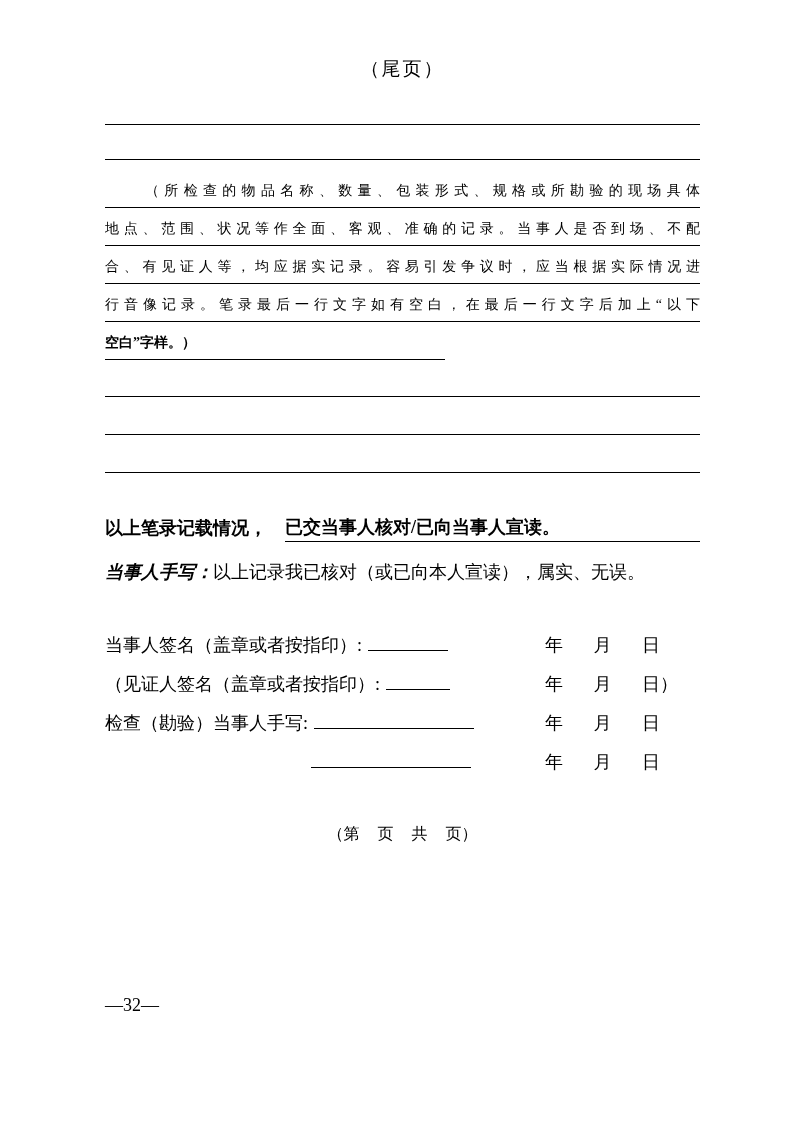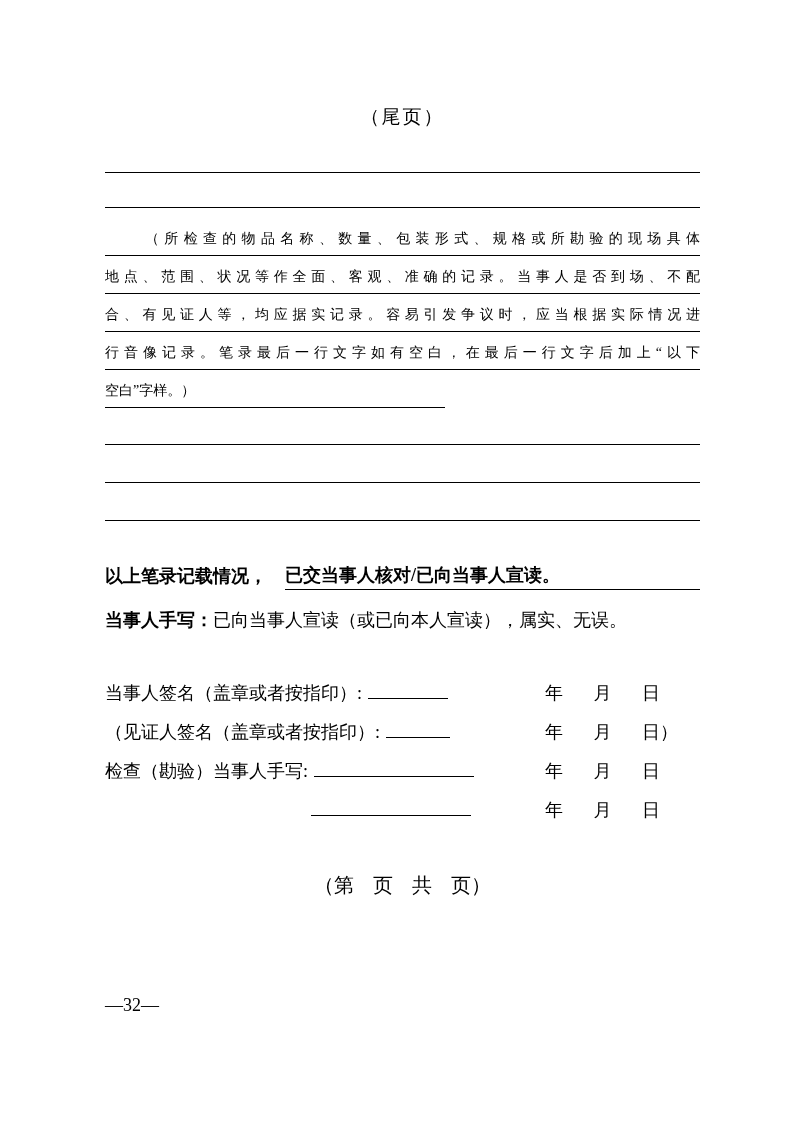--- a/index.html
+++ b/index.html
@@ -8,21 +8,21 @@
     width:793px; height:1122px;
     margin:0 auto;
     background:#ffffff;
     font-family:"Liberation Serif","DejaVu Serif",serif;
     color:#000;
   }
   .content {
     position:absolute; left:105px; top:0; width:595px;
   }
   .title {
-    padding-top:104px;
+    padding-top:56px;
     text-align:center;
     font-size:19px;
     letter-spacing:2px;
     line-height:26px;
   }
   .rule { border-bottom:1px solid #000; }
   .rule-1 { height:42px; }
   .rule-2 { height:34px; }
   .rule-3 { height:37px; }
 
@@ -30,34 +30,35 @@
   .para-line {
     height:37px; line-height:42px;
     border-bottom:1px solid #000;
   }
   .para-line.just { text-align:justify; text-align-last:justify; }
   .para-line.first { text-indent:40px; }
   .para-line.partial { border-bottom:none; }
   .partial-underline {
     display:inline-block; width:340px; height:37px; line-height:42px;
     border-bottom:1px solid #000;
+    font-weight:bold;
   }
 
   .statement {
     margin-top:40px;
     display:flex;
     font-weight:bold;
     font-size:18px;
     line-height:28px;
     align-items:flex-end;
   }
   .statement .underlined { flex:1; border-bottom:1px solid #000;margin-left:18px; }
 
   .handwriting { margin-top:16px; font-size:18px; line-height:28px; }
-  .handwriting .hand-label { font-weight:bold; }
+  .handwriting .hand-label { font-weight:bold;font-style:italic; }
 
   .sig-block { margin-top:40px; font-size:18px; }
   .sig-row { position:relative; height:39px; line-height:39px; white-space:nowrap; }
   .blank {
     display:inline-block; height:22px;
     border-bottom:1px solid #000;
     vertical-align:baseline;
     margin-left:6px;
   }
   .blank.w80  { width:80px; }
@@ -65,21 +66,21 @@
   .blank.w160 { width:160px; }
   .sig-row.row4 .blank { margin-left:206px; }
   .sig-date {
     position:absolute; left:440px; top:0;
     word-spacing:26px;
   }
 
   .footer {
     margin-top:42px;
     text-align:center;
-    font-size:20px;
+    font-size:16px;
     word-spacing:14px;
   }
   .page-number {
     position:absolute; left:105px; top:995px;
     font-size:18px;
   }
 </style>
 </head>
 <body>
 
@@ -104,21 +105,21 @@
     <div class="rule rule-3"></div>
     <div class="rule rule-3"></div>
     <div class="rule rule-3"></div>
 
     <div class="statement">
       <span>以上笔录记载情况，</span>
       <span class="underlined">已交当事人核对/已向当事人宣读。</span>
     </div>
 
     <div class="handwriting">
-      <span class="hand-label">当事人手写：</span><span>已向当事人宣读（或已向本人宣读），属实、无误。</span>
+      <span class="hand-label">当事人手写：</span><span>以上记录我已核对（或已向本人宣读），属实、无误。</span>
     </div>
 
     <div class="sig-block">
       <div class="sig-row">
         <span>当事人签名（盖章或者按指印）:</span><span class="blank w80"></span>
         <span class="sig-date">年 月 日</span>
       </div>
       <div class="sig-row">
         <span>（见证人签名（盖章或者按指印）:</span><span class="blank w64"></span>
         <span class="sig-date">年 月 日）</span>

